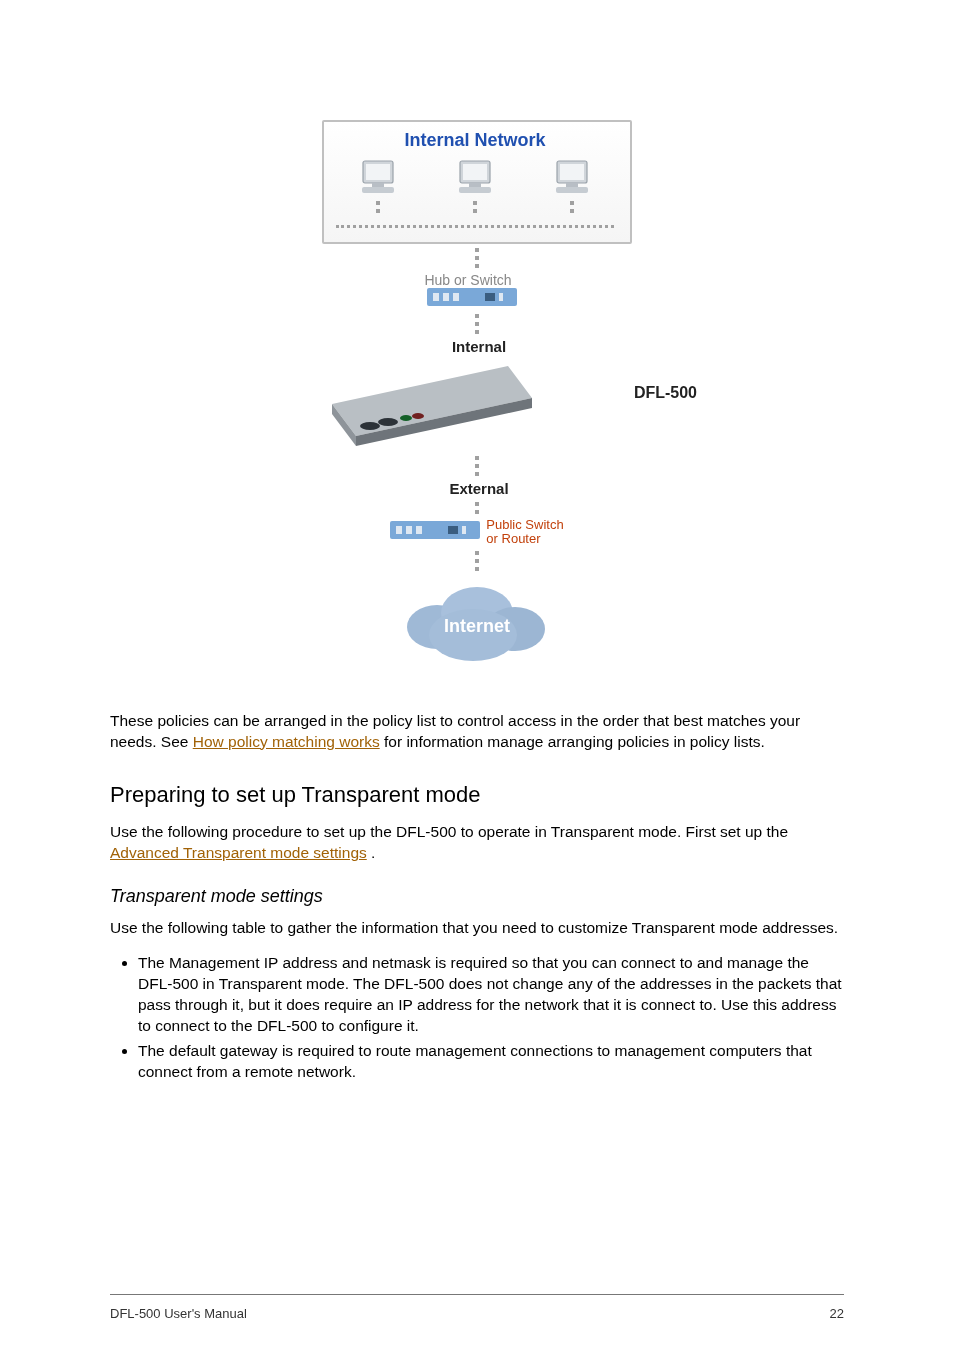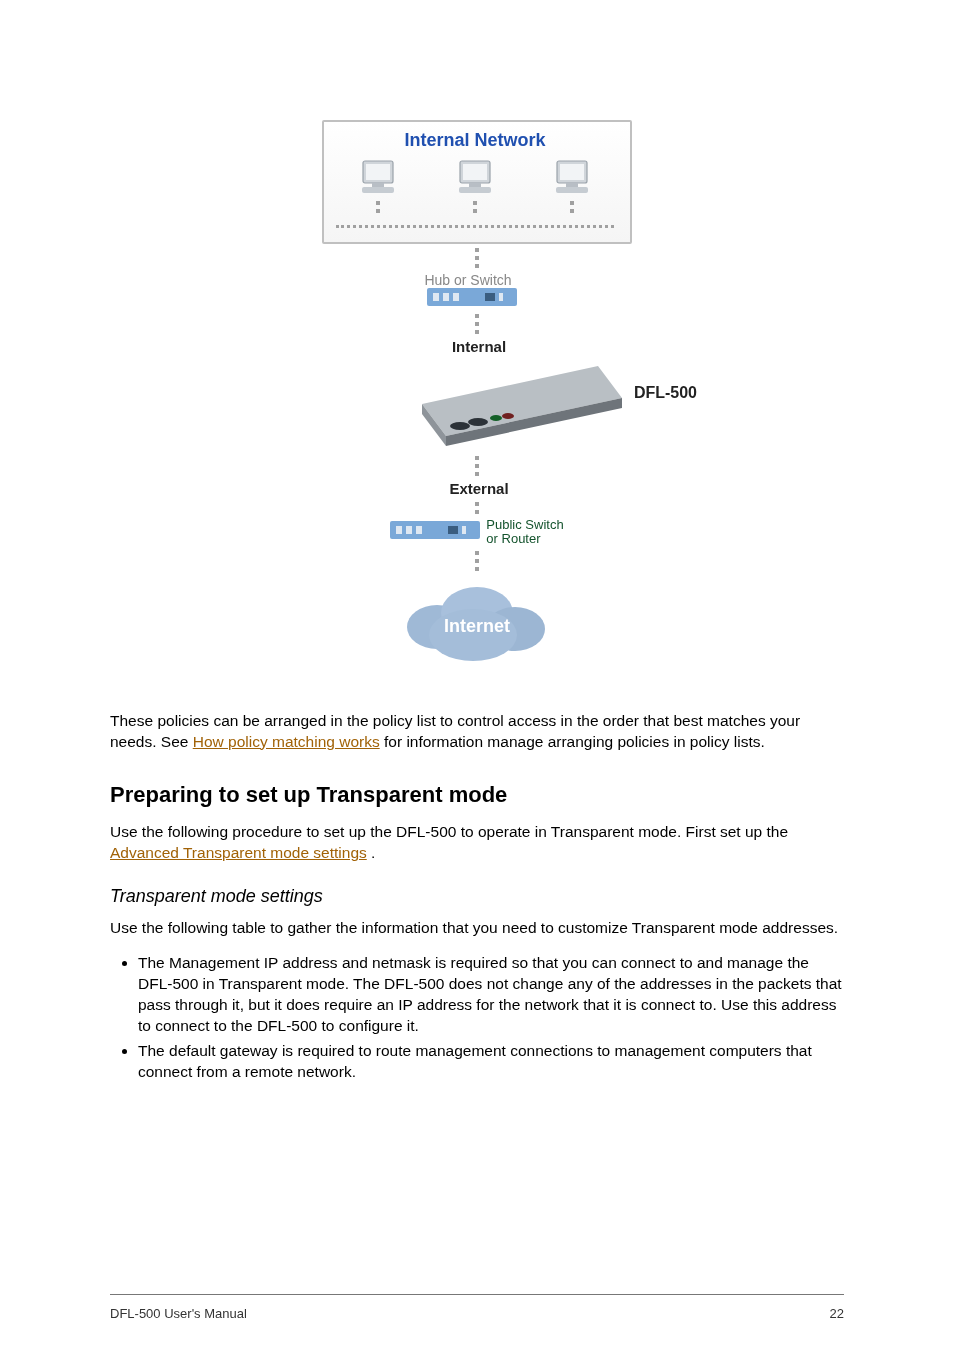--- a/index.html
+++ b/index.html
@@ -76,21 +76,21 @@
       display: inline-block;
     }
     .label-internal {
       font-size: 15px;
       font-weight: bold;
       color: #222;
       margin-left: 4px;
     }
     .device-main {
       position: relative;
-      text-align: right;
+      text-align: left;
     }
     .device-label {
       position: absolute;
       right: -65px;
       top: 28px;
       font-weight: bold;
       font-size: 16px;
       color: #222;
       white-space: nowrap;
     }
@@ -100,21 +100,21 @@
       color: #222;
       margin-left: 4px;
     }
     .public-switch-row {
       display: flex;
       align-items: center;
       justify-content: center;
     }
     .ps-label {
       font-size: 13px;
-      color: #14532d;
+      color: #c2410c;
       line-height: 1.1;
       margin-left: 6px;
     }
     .internet-cloud {
       text-align: center;
       margin-top: 4px;
     }
     .internet-text {
       font-size: 18px;
       font-weight: bold;
@@ -124,21 +124,21 @@
       font-size: 15.5px;
       line-height: 1.35;
       color: #000;
       margin-top: 10px;
     }
     .body-text p {
       margin-bottom: 14px;
     }
     .body-text h2 {
       font-size: 22px;
-      font-weight: bold;
+      font-weight: normal;
       margin: 28px 0 12px 0;
       color: #000;
     }
     .body-text h3 {
       font-size: 18px;
       font-weight: normal;
       margin: 20px 0 10px 0;
       font-style: italic;
       color: #000;
     }

